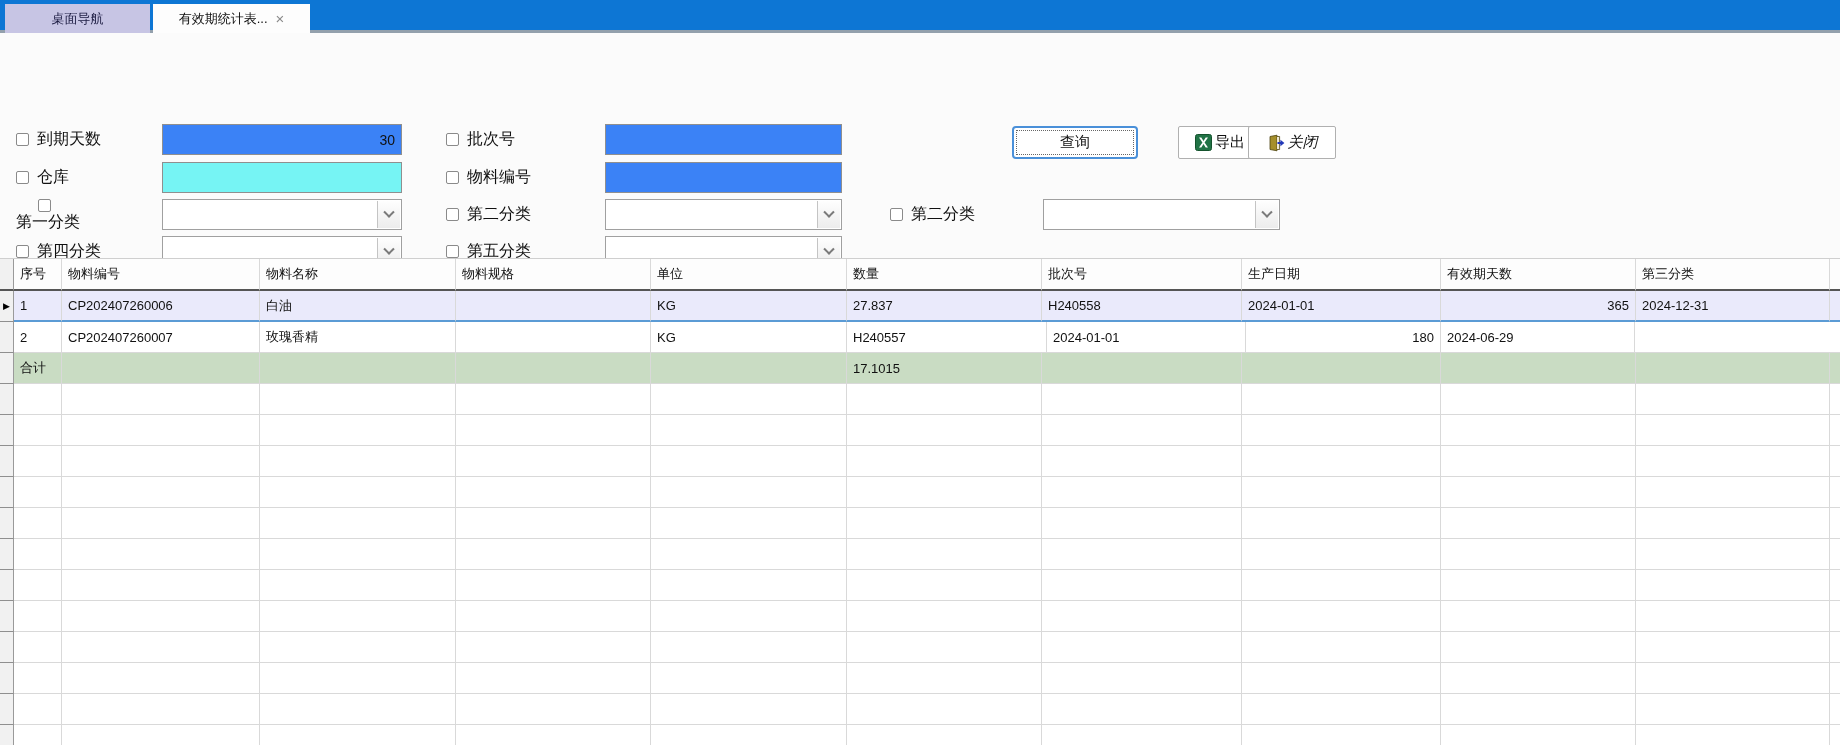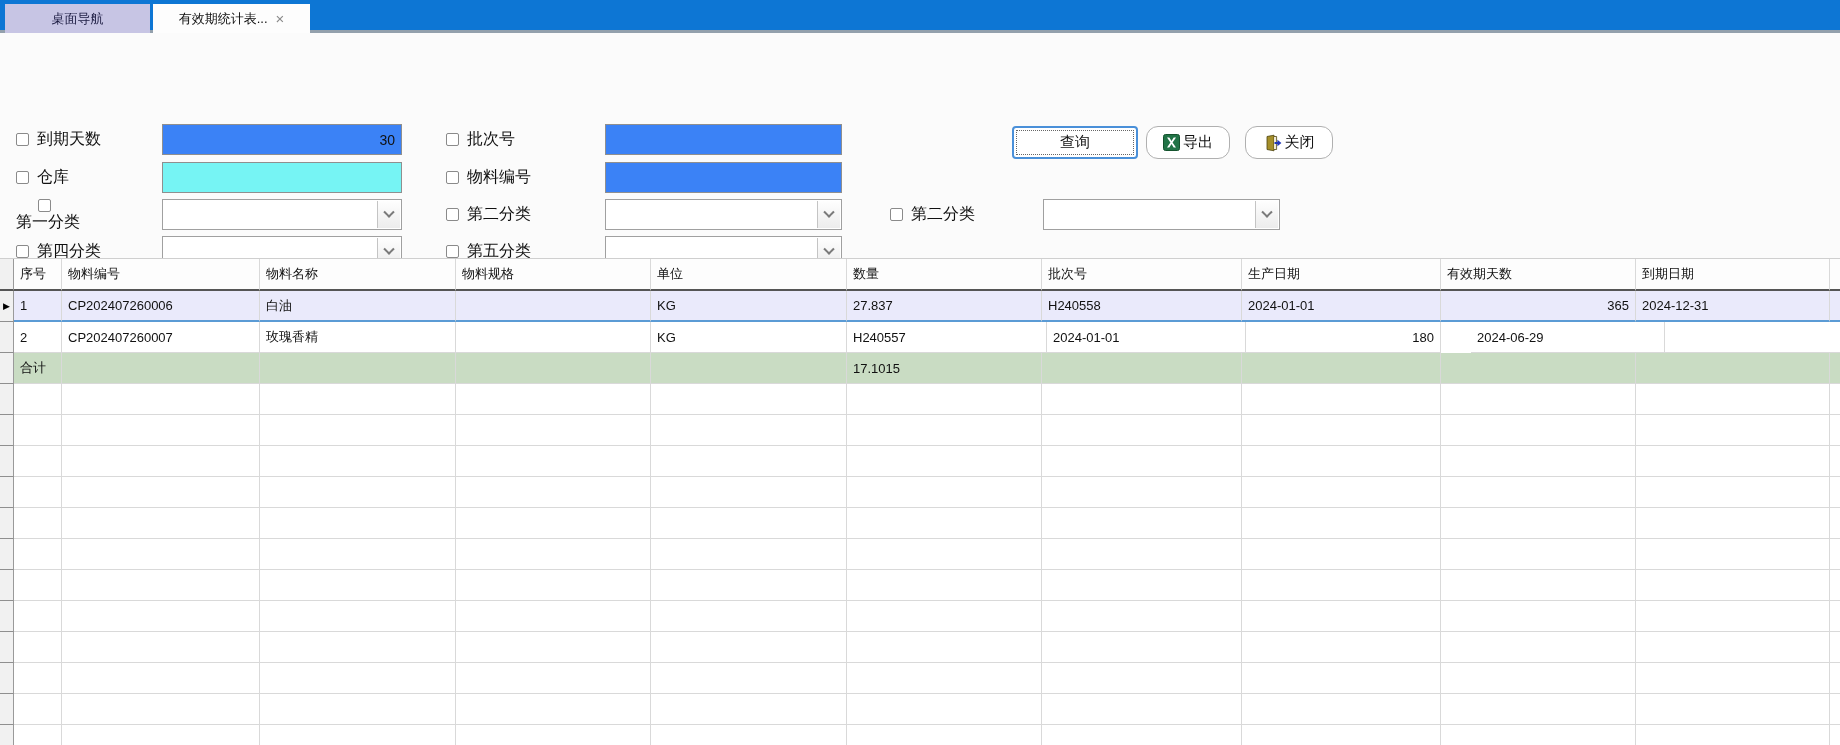--- a/index.html
+++ b/index.html
@@ -37,23 +37,23 @@
     background:linear-gradient(#fefefe,#ececec); border-left:1px solid #c4c4c4;
     display:flex; align-items:center; justify-content:center; }
   .chev { width:8px; height:8px; border-right:2px solid #7a7a7a; border-bottom:2px solid #7a7a7a;
     transform:rotate(45deg) translate(-2px,-2px); }
 
   
   .btn { position:absolute; top:90px; height:33px; background:#fff; display:flex;
     align-items:center; justify-content:center; font-size:15px; color:#111; cursor:pointer; }
   .btn-query { left:1012px; width:126px; border:2px solid var(--c-querybr); border-radius:4px; }
   .btn-query::before { content:""; position:absolute; inset:2px; border:1px dotted #666; }
-  .btn-plain { border:1px solid #b0b0b0; border-radius:12px; }
+  .btn-plain { border:1px solid #b0b0b0; border-radius:2px;margin-left:32px; }
   .btn-export { left:1146px; width:84px; }
-  .btn-close { left:1245px; width:88px; }
+  .btn-close { left:1216px; width:88px;font-style:italic; }
   .btn .ico { margin-right:3px; display:flex; }
 
   
   .grid { position:absolute; left:0; top:258px; width:1840px; bottom:0; background:#fff; border-top:1px solid #cfcfcf; }
   .grow { display:flex; height:31px; }
   .ghead { height:32px; background:#fdfdfd; }
   .gcell { height:100%; border-right:1px solid #d9d9d9; border-bottom:1px solid #d9d9d9;
     font-size:13px; color:#111; padding:0 6px; display:flex; align-items:center;
     white-space:nowrap; overflow:hidden; flex:none; }
   .ghead .gcell { border-bottom:2px solid #555; font-size:13px; }
@@ -186,21 +186,21 @@
         <div class="gcell gsel"></div>
         <div class="gcell" style="width: 48px;">序号</div>
         <div class="gcell" style="width: 198px;">物料编号</div>
         <div class="gcell" style="width: 196px;">物料名称</div>
         <div class="gcell" style="width: 195px;">物料规格</div>
         <div class="gcell" style="width: 196px; font-family: Liberation Serif, serif;">单位</div>
         <div class="gcell" style="width: 195px;">数量</div>
         <div class="gcell" style="width: 200px;">批次号</div>
         <div class="gcell" style="width: 199px;">生产日期</div>
         <div class="gcell" style="width: 195px;">有效期天数</div>
-        <div class="gcell" style="width: 194px;">到期日期</div>
+        <div class="gcell" style="width: 194px;">第三分类</div>
         <div class="gcell fill"></div>
       </div>
       <div class="grow r-sel">
         <div class="gcell gsel">
           <div class="marker">▶</div>
         </div>
         <div class="gcell" style="width: 48px;">1</div>
         <div class="gcell" style="width: 198px;">CP202407260006</div>
         <div class="gcell" style="width: 196px;">白油</div>
         <div class="gcell" style="width: 195px;"></div>
@@ -215,21 +215,21 @@
       <div class="grow ">
         <div class="gcell gsel"></div>
         <div class="gcell" style="width: 48px;">2</div>
         <div class="gcell" style="width: 198px;">CP202407260007</div>
         <div class="gcell" style="width: 196px;">玫瑰香精</div>
         <div class="gcell" style="width: 195px;"></div>
         <div class="gcell" style="width: 196px;">KG</div>
         <div class="gcell" style="width: 200px;">H240557</div>
         <div class="gcell" style="width: 199px;">2024-01-01</div>
         <div class="gcell al-right" style="width: 195px;">180</div>
-        <div class="gcell" style="width: 194px; margin-left: 30px;">2024-06-29</div>
+        <div class="gcell" style="width: 194px;">2024-06-29</div>
         <div class="gcell fill"></div>
       </div>
       <div class="grow r-total">
         <div class="gcell gsel"></div>
         <div class="gcell" style="width: 48px;">合计</div>
         <div class="gcell" style="width: 198px;"></div>
         <div class="gcell" style="width: 196px;"></div>
         <div class="gcell" style="width: 195px;"></div>
         <div class="gcell" style="width: 196px;"></div>
         <div class="gcell" style="width: 195px;">17.1015</div>

